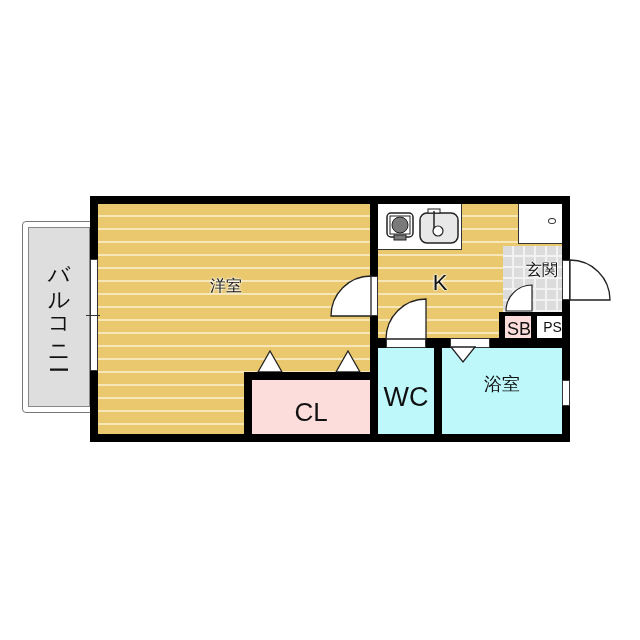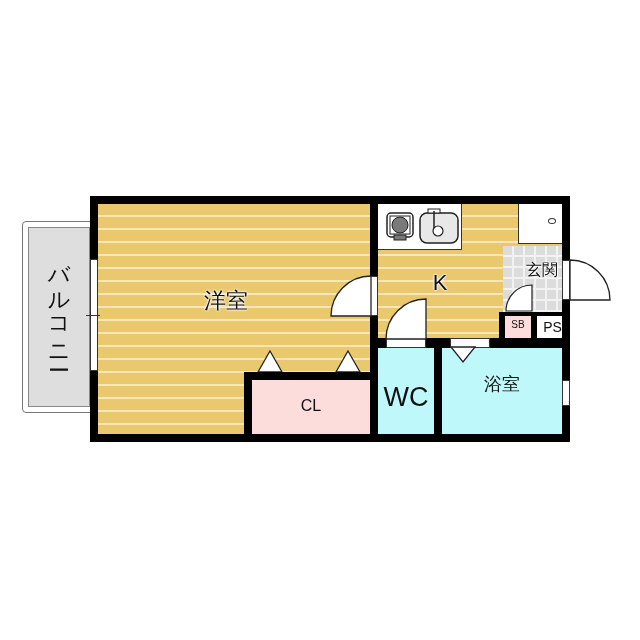--- a/index.html
+++ b/index.html
@@ -92,20 +92,20 @@
 
 <div class="abs" style="left:562px;top:260px;width:8px;height:40px;background:#fff;border:1px solid #333;"></div>
 <svg class="abs" style="left:569px;top:259px;" width="42" height="42">
     <path d="M1,1 A40,40 0 0 1 41,41 L1,41 Z" fill="#fff" stroke="#222" stroke-width="1.3"></path>
   </svg>
 
 <svg class="abs" style="left:505px;top:284px;" width="28" height="30">
     <path d="M27,1 A26,26 0 0 0 1,27 L27,27 Z" fill="#fff" stroke="#222" stroke-width="1.2"></path>
   </svg>
 
-<div class="label" style="left:186px;top:286px;width:80px;font-size:22px;">洋室</div>
+<div class="label" style="left:186px;top:276px;width:80px;font-size:16px;">洋室</div>
 <div class="label" style="left:420px;top:270px;width:40px;font-size:22px;">K</div>
 <div class="label" style="left:506px;top:260px;width:56px;font-size:16px;margin-left:8px;">玄関</div>
-<div class="label" style="left:276px;top:397px;width:70px;font-size:16px;text-shadow:none;text-align:center;">CL</div>
+<div class="label" style="left:276px;top:397px;width:70px;font-size:26px;text-shadow:none;text-align:center;">CL</div>
 <div class="label" style="left:380px;top:382px;width:52px;font-size:27px;text-shadow:none;">WC</div>
 <div class="label" style="left:462px;top:372px;width:80px;font-size:18px;text-shadow:none;">浴室</div>
-<div class="label" style="left:505px;top:319px;width:26px;font-size:10px;text-shadow:none;">SB</div>
+<div class="label" style="left:505px;top:319px;width:26px;font-size:18px;text-shadow:none;text-align:right;">SB</div>
 <div class="label" style="left:537px;top:319px;width:31px;font-size:14px;text-shadow:none;">PS</div>
 
 </body></html>

